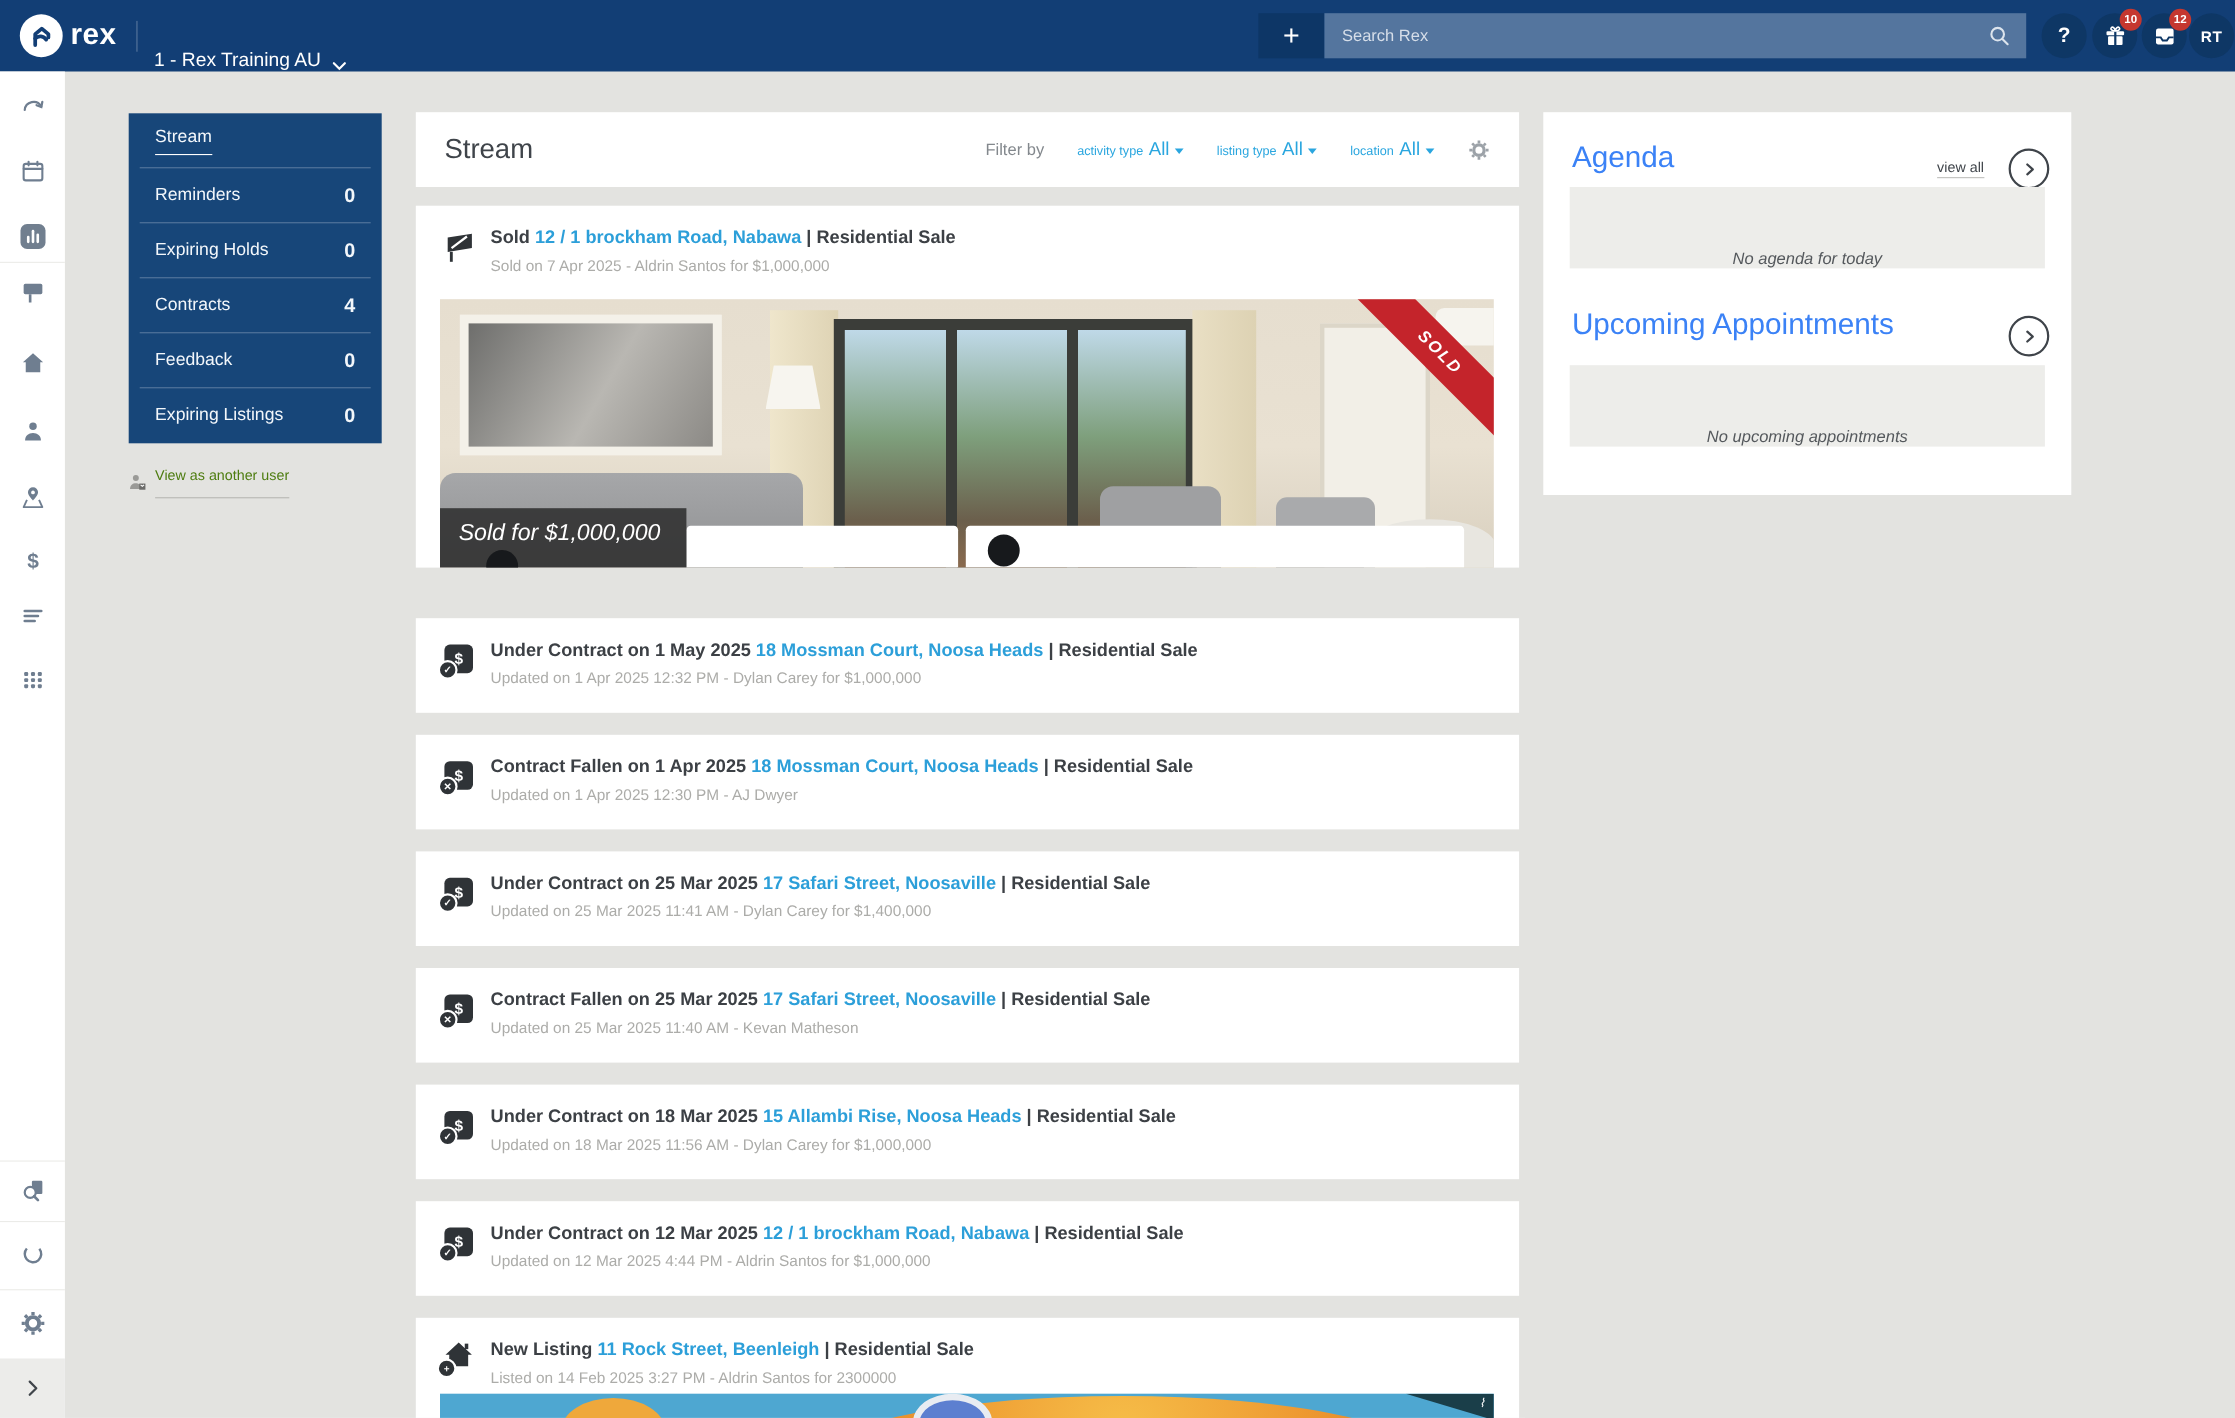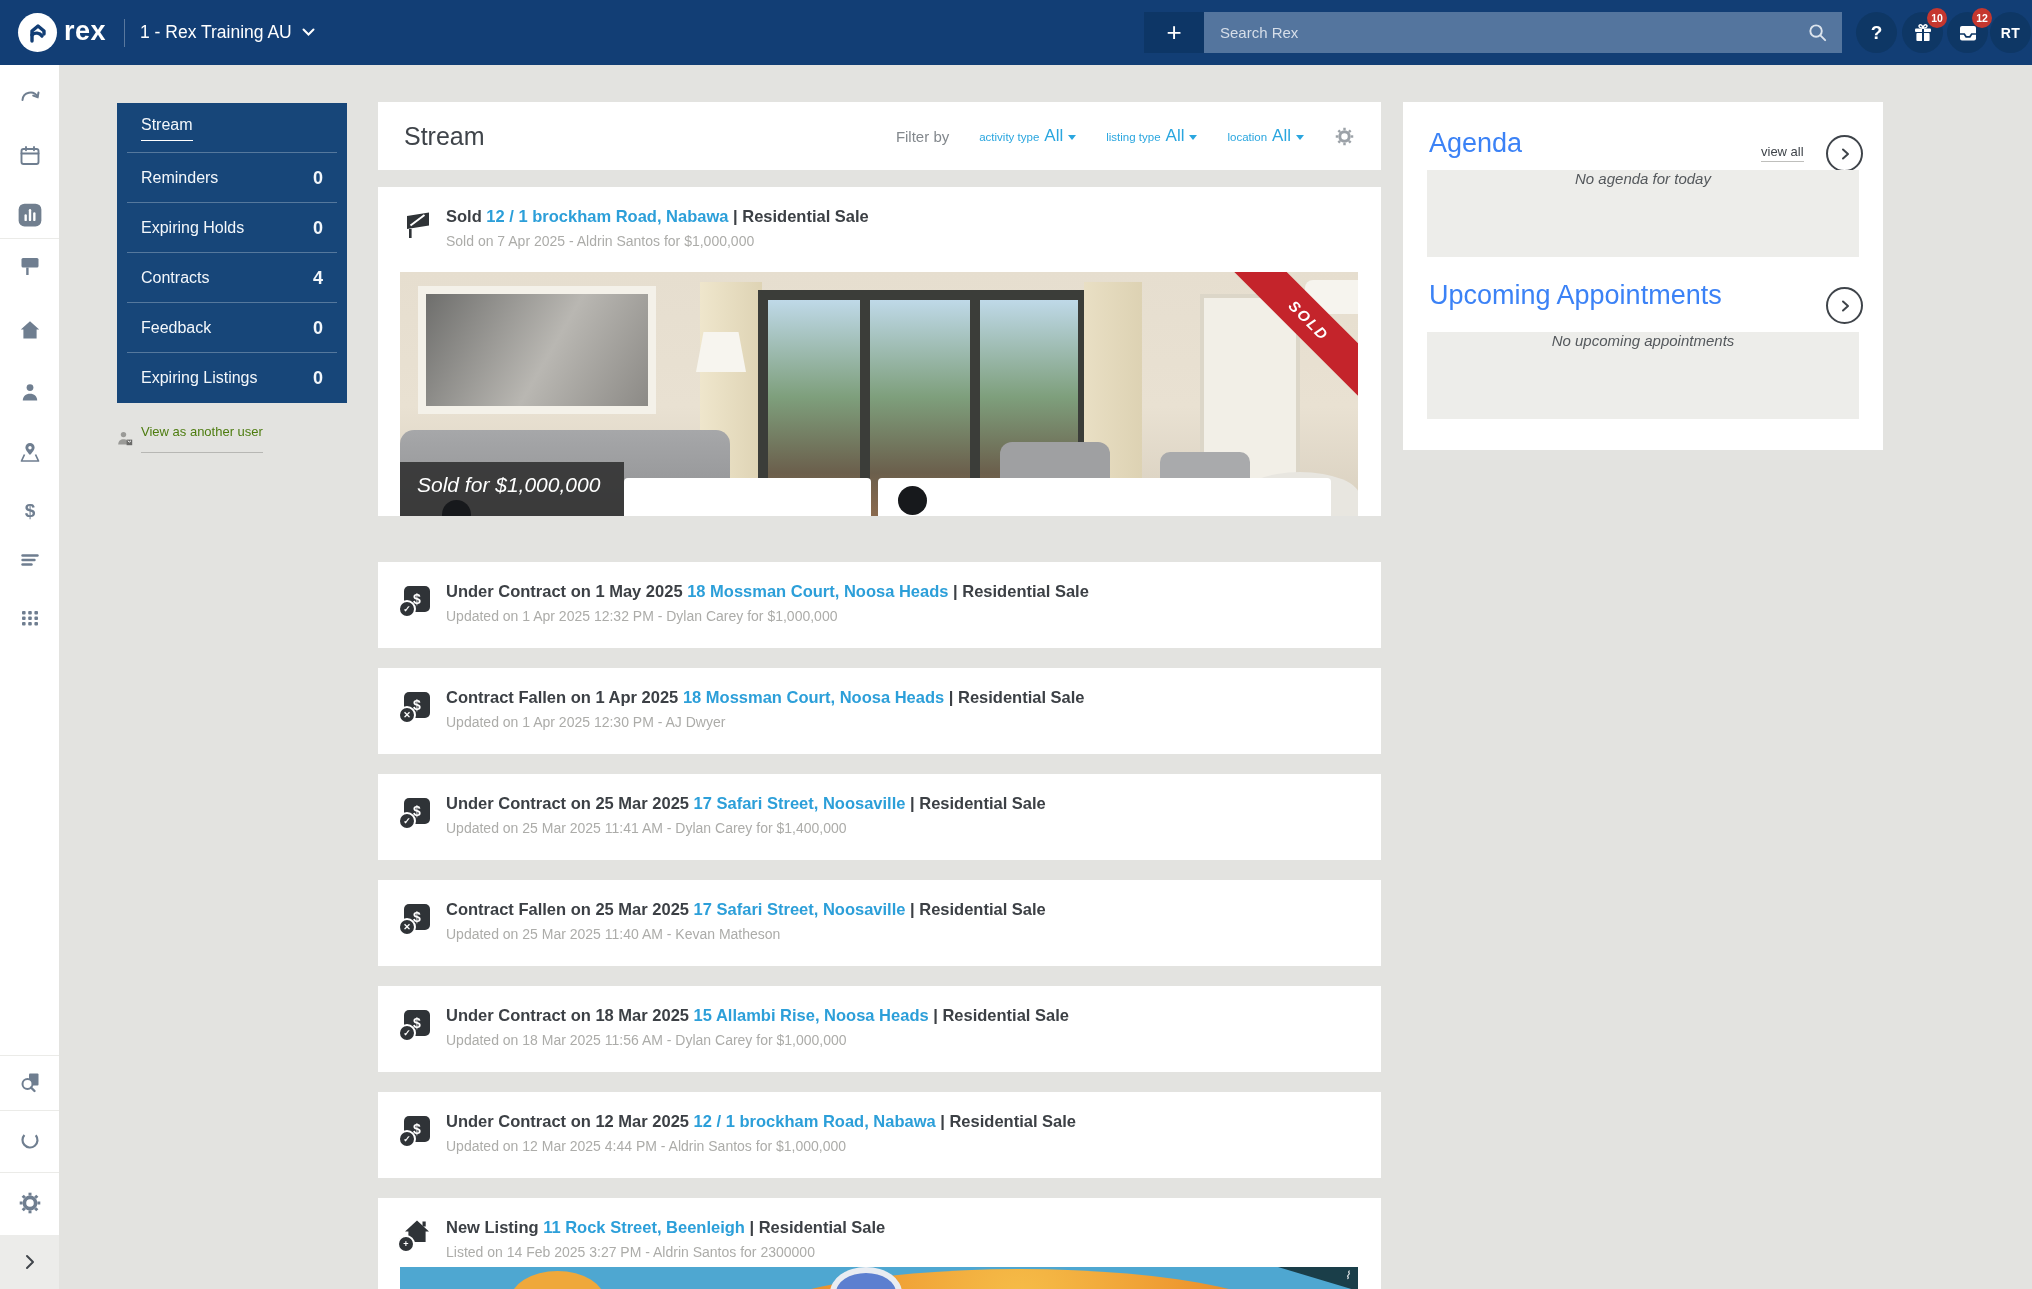--- a/index.html
+++ b/index.html
@@ -4,21 +4,21 @@
 <style>
   html,body{margin:0;padding:0;}
   .page{position:relative;width:2032px;height:1289px;background:#E3E3E0;overflow:hidden;
         font-family:"Liberation Sans",sans-serif;-webkit-font-smoothing:antialiased;}
   
   .navbar{position:absolute;left:0;top:0;width:2032px;height:65px;background:#123E75;}
   .logo-circle{position:absolute;left:18px;top:13px;width:39px;height:39px;border-radius:50%;background:#fff;
                display:flex;align-items:center;justify-content:center;}
   .logo-text{position:absolute;left:64px;top:0;height:65px;line-height:63px;color:#fff;font-size:27px;font-weight:700;letter-spacing:.5px;}
   .nav-divider{position:absolute;left:124px;top:19px;width:1px;height:28px;background:rgba(255,255,255,.30);}
-  .acct{position:absolute;left:140px;top:0;height:65px;display:flex;align-items:center;gap:10px;color:#fff;
+  .acct{position:absolute;left:140px;top:0;height:65px;display:flex;align-items:flex-end;gap:10px;color:#fff;
         font-size:17.5px;font-weight:500;cursor:pointer;}
   .add-btn{position:absolute;left:1144px;top:12px;width:60px;height:41px;background:#0D3666;color:#fff;
            display:flex;align-items:center;justify-content:center;font-size:26px;font-weight:300;cursor:pointer;}
   .search{position:absolute;left:1204px;top:12px;width:638px;height:41px;background:#54759E;display:flex;align-items:center;}
   .search input{flex:1;background:transparent;border:none;outline:none;color:#E9EEF5;font-size:15px;padding:0 16px;
                 font-family:"Liberation Sans",sans-serif;}
   .search input::placeholder{color:#D6DEE9;opacity:1;}
   .search .mag{margin-right:14px;}
   .nav-round{position:absolute;top:12px;width:41px;height:41px;border-radius:50%;background:#0E3765;color:#fff;
              display:flex;align-items:center;justify-content:center;cursor:pointer;}
@@ -104,22 +104,22 @@
   .p2-eye{position:absolute;left:430px;top:0px;width:60px;height:40px;border-radius:50%;background:#5C7FD0;border:6px solid #E8ECF2;}
   .p2-corner{position:absolute;right:0;top:0;width:0;height:0;border-top:24px solid #1A3E49;border-left:80px solid transparent;}
   .p2-mark{position:absolute;right:8px;top:2px;color:#fff;font-size:11px;font-style:italic;}
   
   .agenda{position:absolute;left:1403px;top:102px;width:480px;height:348px;background:#fff;}
   .ag-h{position:absolute;left:26px;font-size:27px;font-weight:500;color:#3b82f6;}
   .ag-viewall{position:absolute;left:358px;top:42px;font-size:13px;color:#3F444A;border-bottom:1px solid #BFBFBC;
               padding-bottom:2px;cursor:pointer;}
   .circle-btn{position:absolute;width:33px;height:33px;border-radius:50%;border:2px solid #3F444A;
               display:flex;align-items:center;justify-content:center;cursor:pointer;background:#fff;}
-  .ag-box{position:absolute;left:24px;width:432px;height:87px;background:#EDEDEA;
-          display:flex;align-items:flex-start;justify-content:center;}
+  .ag-box{position:absolute;left:24px;width:432px;height:74px;background:#EDEDEA;
+          display:flex;align-items:flex-end;justify-content:center;}
   .ag-box span{font-size:15px;font-style:italic;color:#54585C;}
 </style>
 </head>
 <body>
 
 <div class="page">
 
   <div class="navbar">
     <div class="logo-circle">
       <svg width="24" height="24" viewBox="0 0 24 24" fill="none" stroke="#123E75" stroke-width="3.4" stroke-linecap="round" stroke-linejoin="round">

